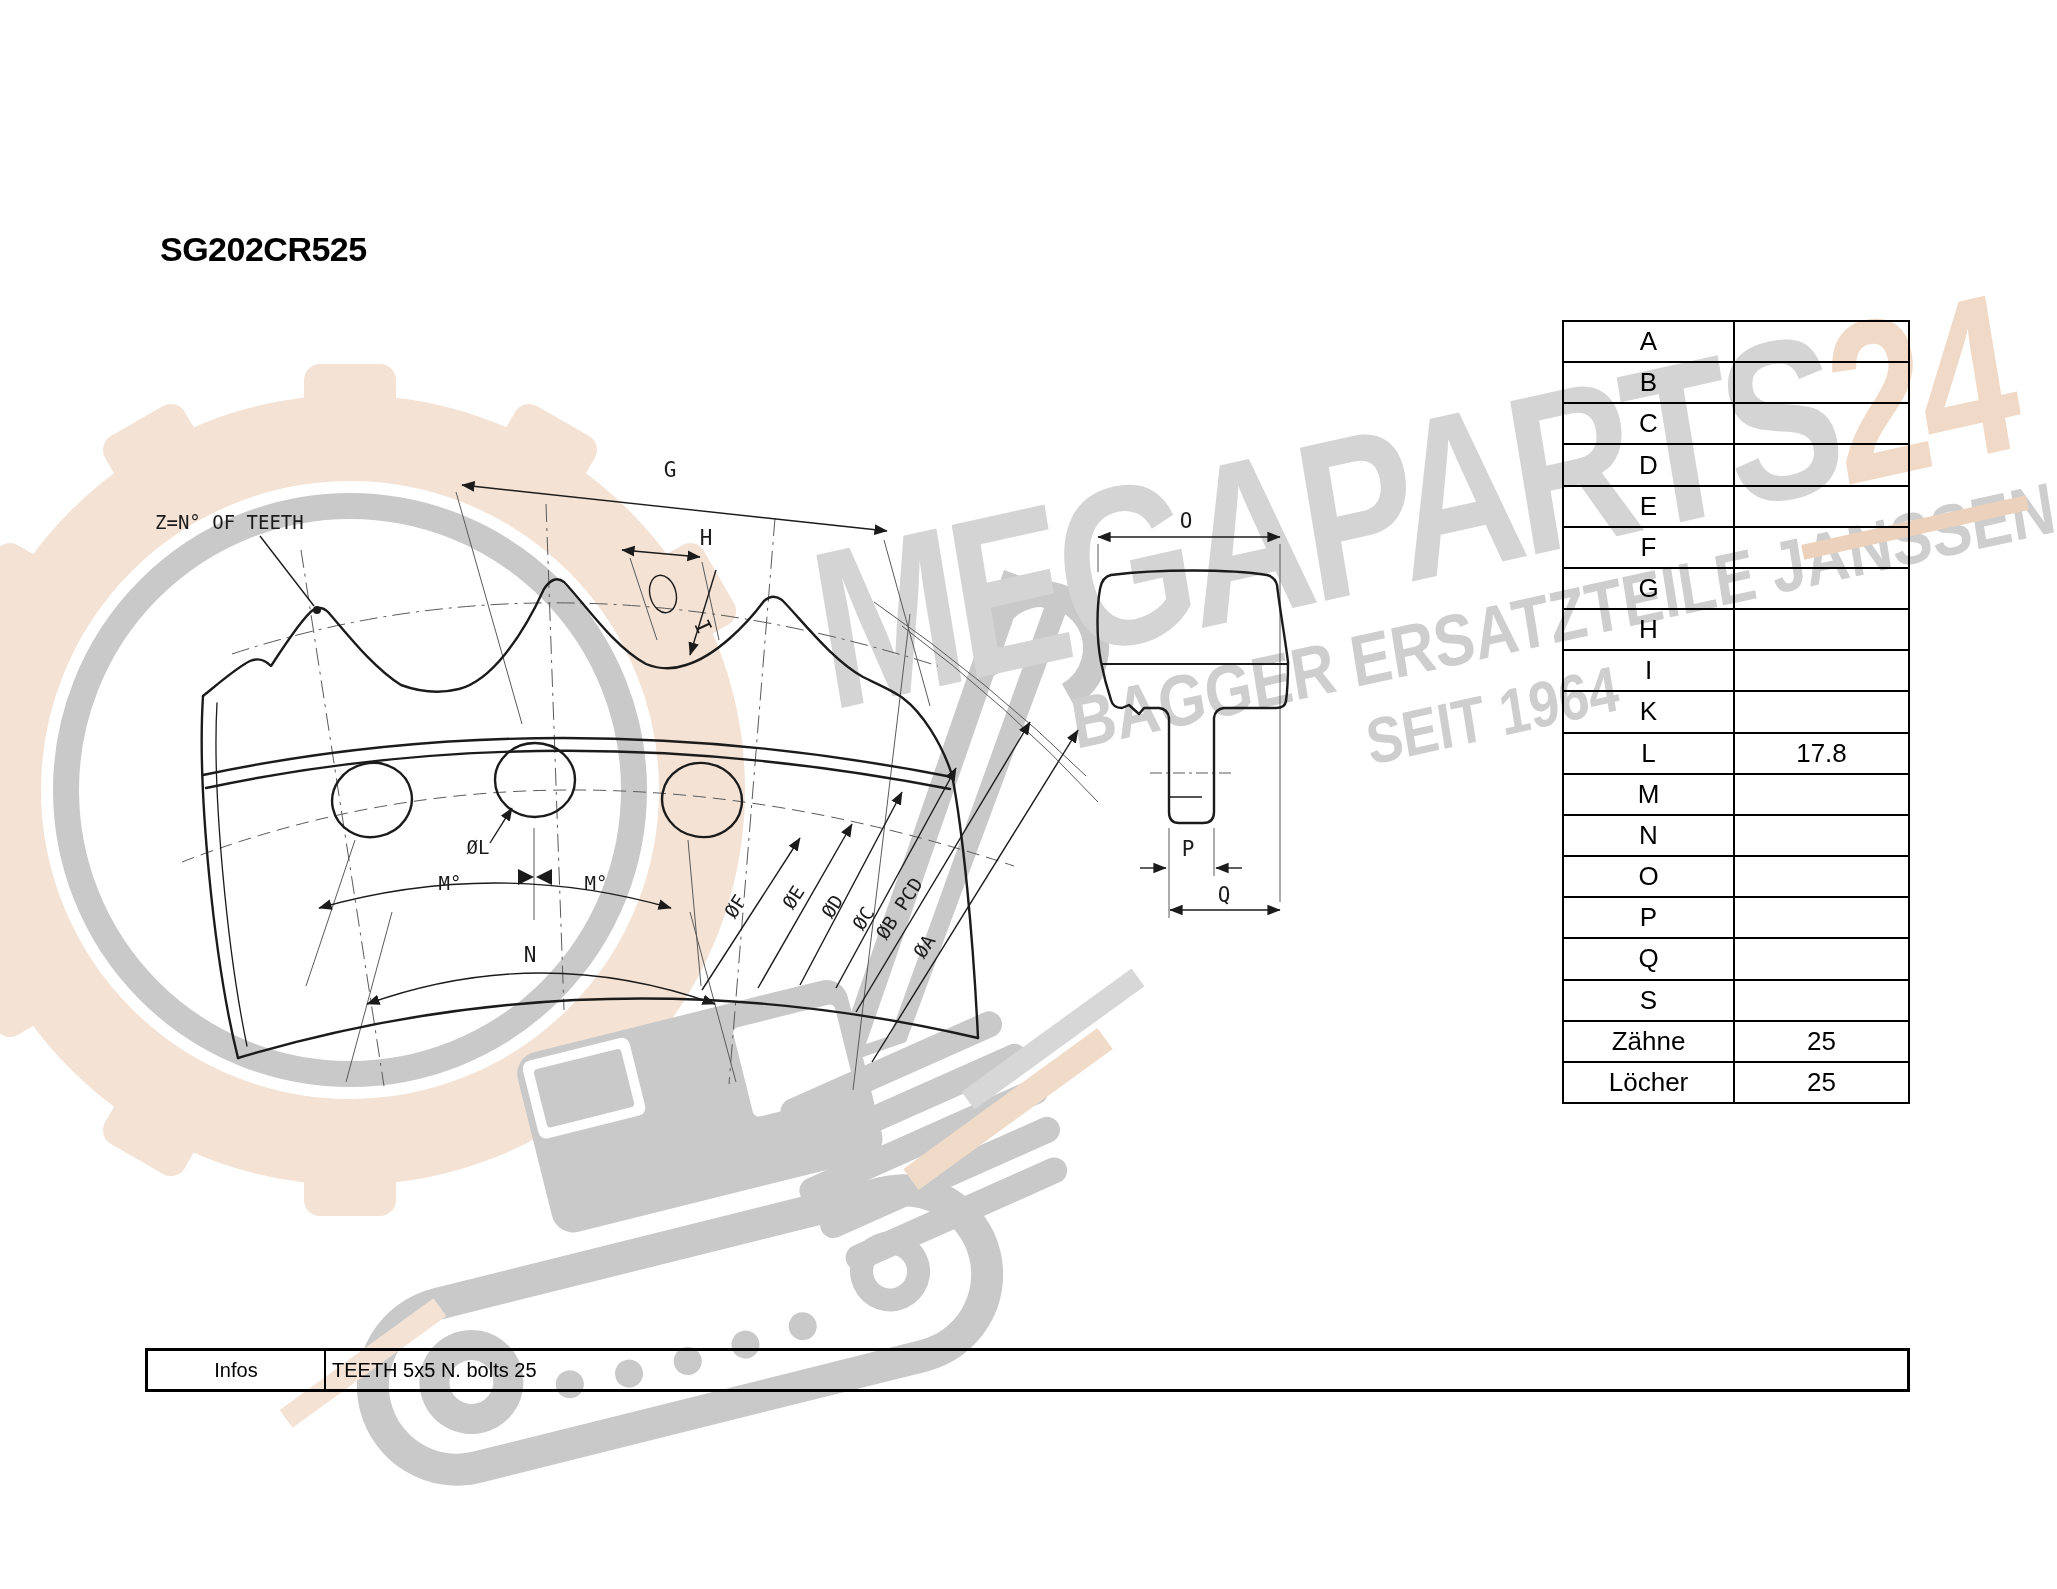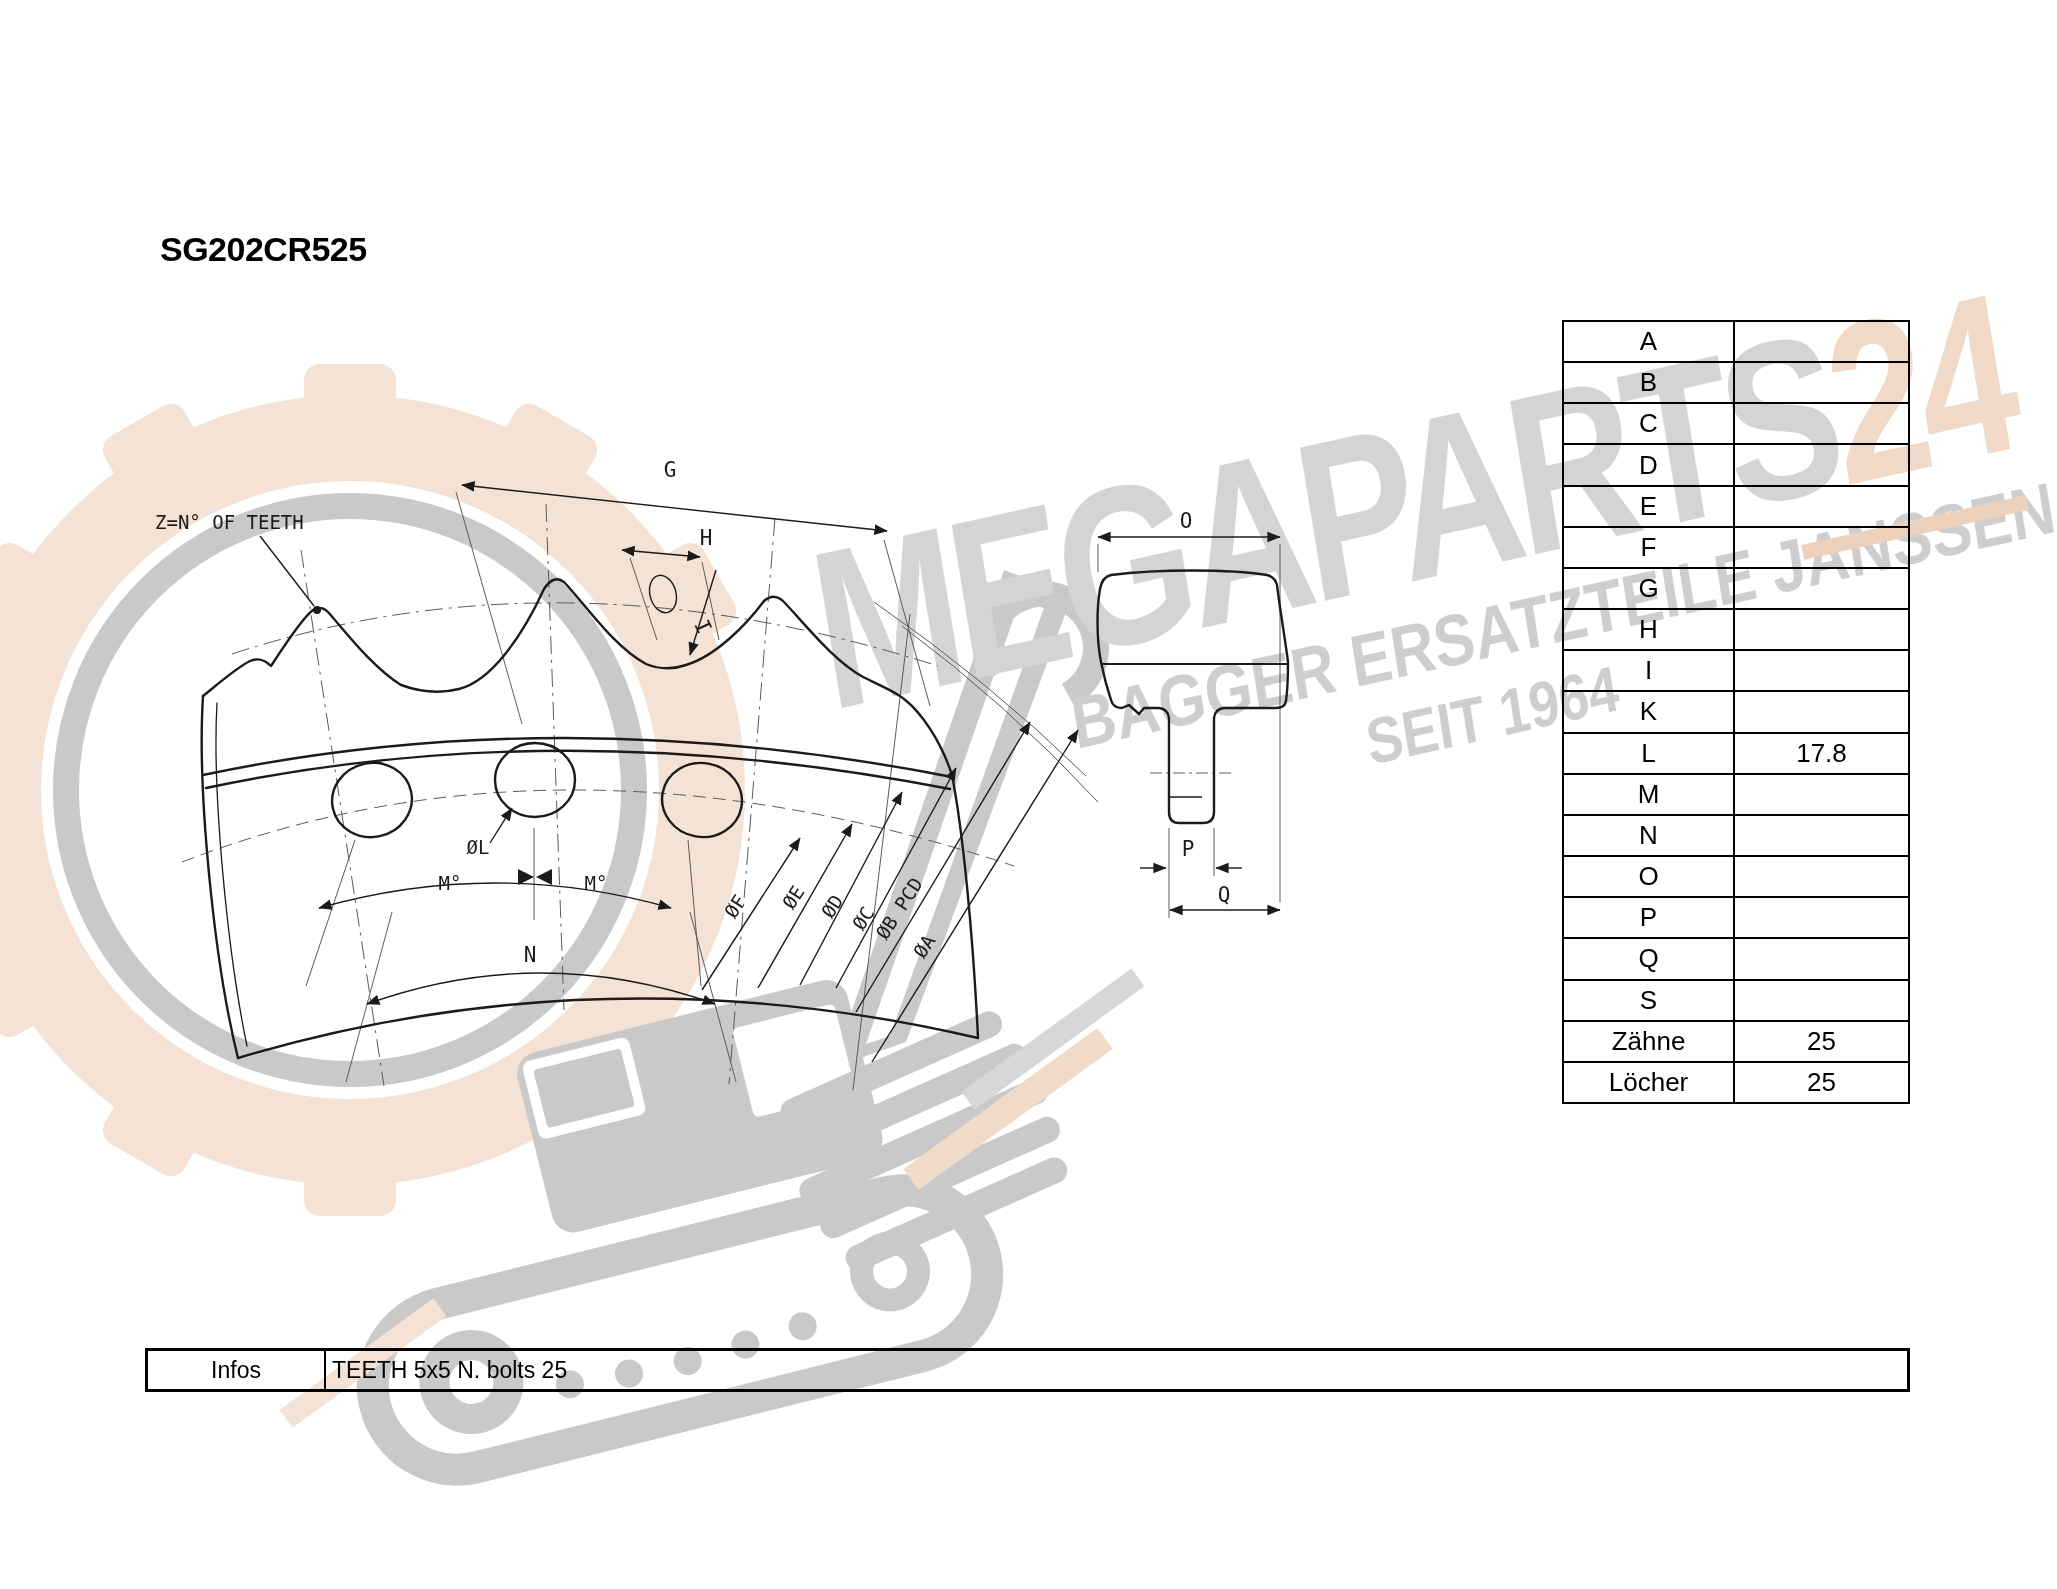--- a/index.html
+++ b/index.html
@@ -24,21 +24,21 @@
   
   .dim-table{position:absolute;left:1562px;top:320px;width:348px;height:784px;
              border:2px solid #000;display:flex;flex-direction:column;font-size:26px;}
   .trow{flex:1;display:flex;}
   .trow + .trow{border-top:2px solid #000;}
   .tcell{display:flex;align-items:center;justify-content:center;}
   .tlab{width:171px;border-right:2px solid #000;}
   .tval{flex:1;text-align:right;}
   
   .infobar{position:absolute;left:145px;top:1348px;width:1765px;height:44px;
-           border:3px solid #000;display:flex;font-size:23px;}
+           border:3px solid #000;display:flex;font-size:20px;}
   .info-label{width:178px;border-right:2px solid #000;display:flex;align-items:center;justify-content:center;}
   .info-value{flex:1;display:flex;align-items:center;padding-left:6px;}
   
   text.dim{font-family:"DejaVu Sans Mono",monospace;font-size:21px;fill:#1b1b1b;}
   text.small{font-size:19px;}
 </style>
 </head>
 <body>
 
 <div class="page">

